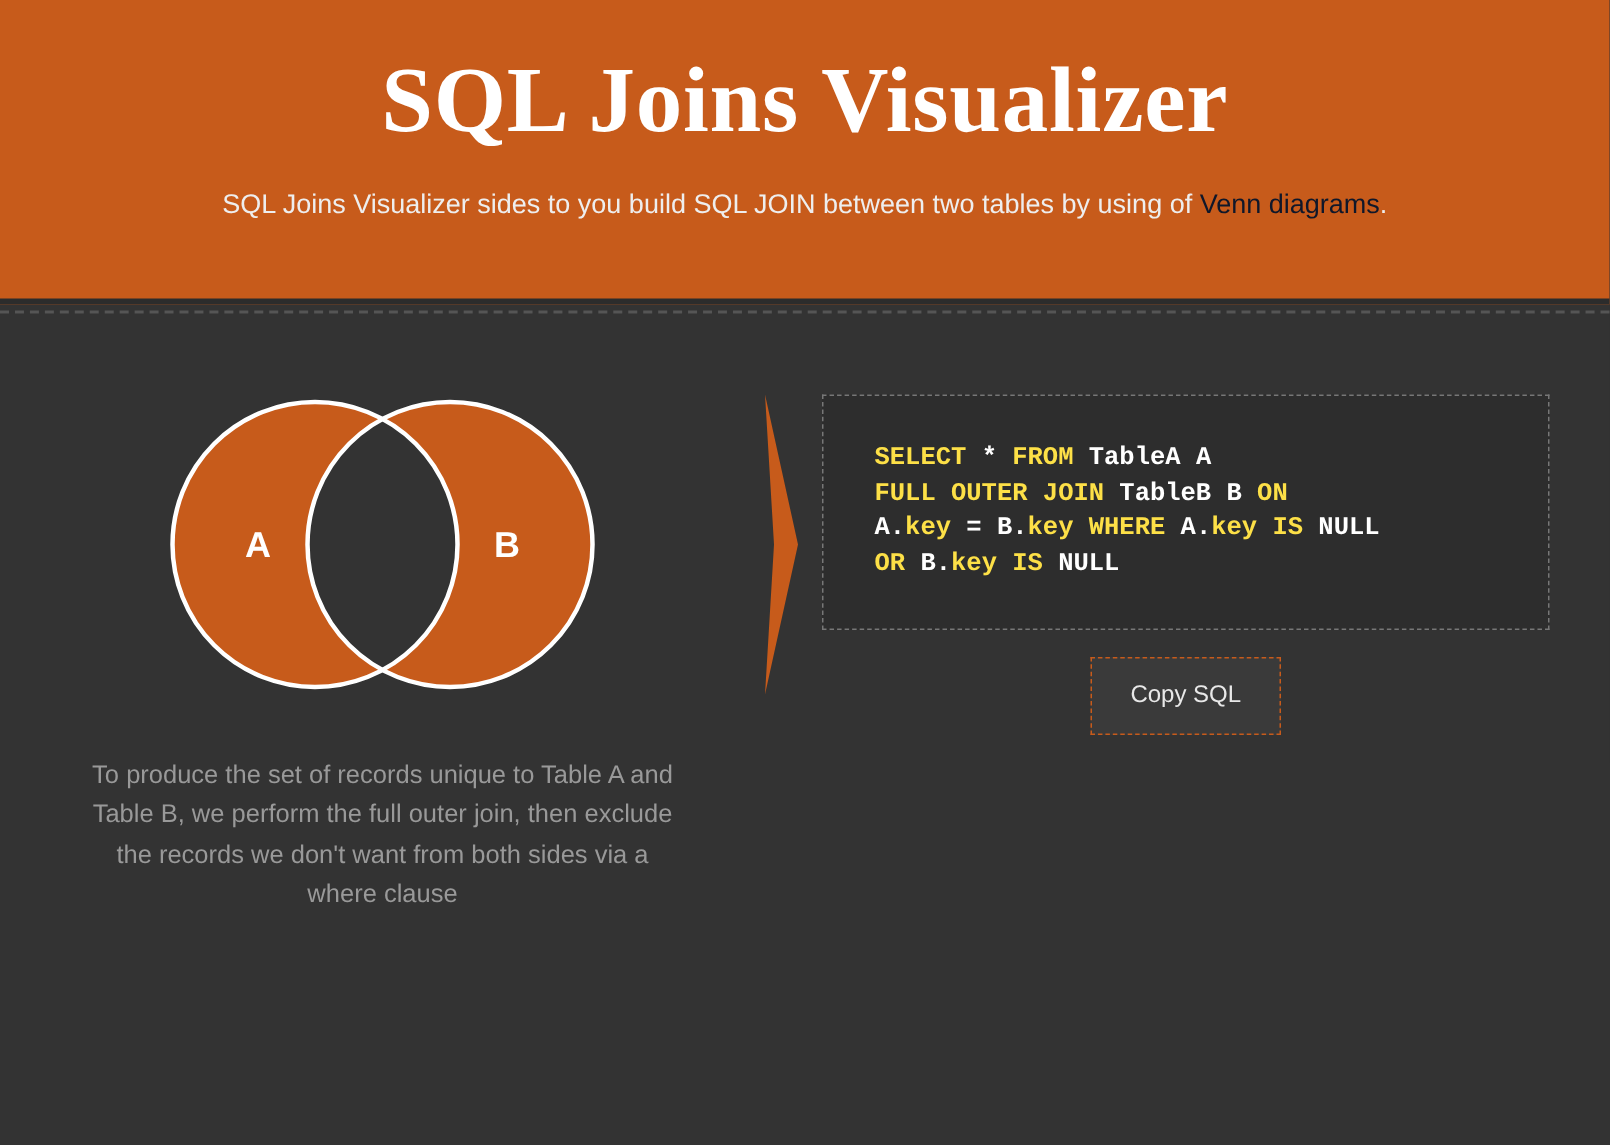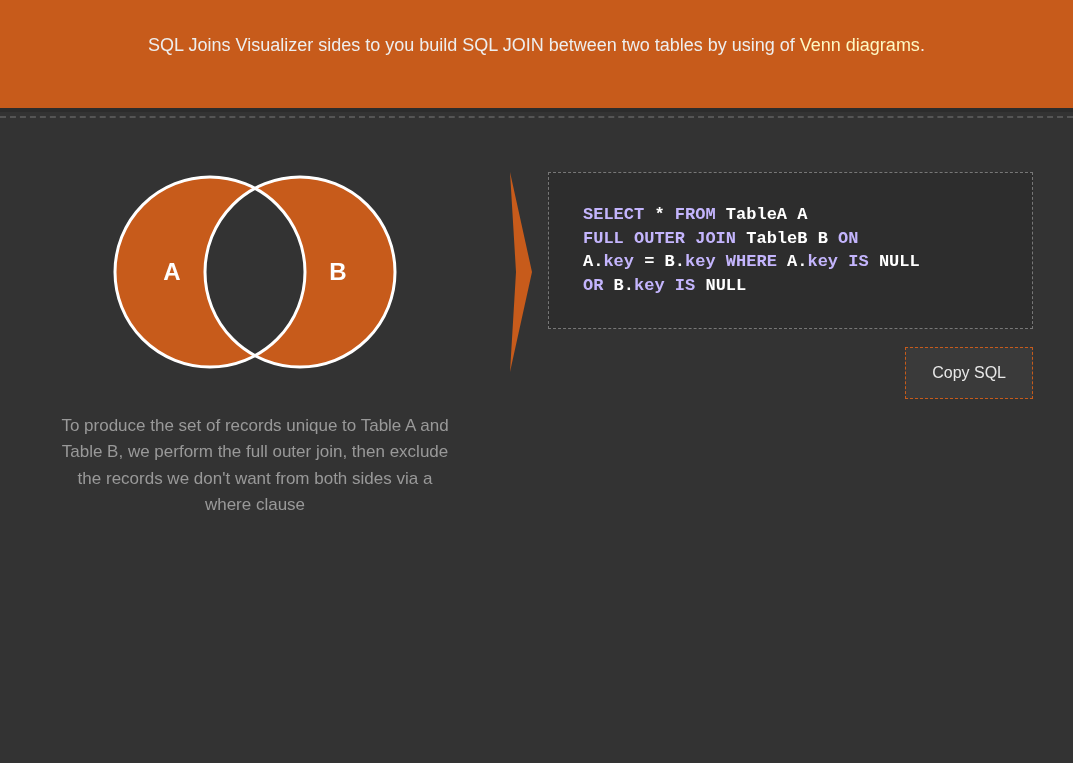--- a/index.html
+++ b/index.html
@@ -34,21 +34,21 @@
     letter-spacing: 0.5px;
     margin-bottom: 20px;
   }
   .subtitle {
     color: #eeeeee;
     font-size: 18px;
     line-height: 1.55;
     font-weight: 300;
   }
   .subtitle .link {
-    color: #fef9c3;
+    color: #0f172a;
     text-decoration: none;
   }
   .main {
     display: flex;
     padding: 60px 40px 40px;
     gap: 40px;
   }
   .left-col {
     width: 430px;
     flex: 0 0 430px;
@@ -90,43 +90,44 @@
     background: #2d2d2d;
     padding: 30px 34px;
     margin-left: 22px;
     font-family: "Courier New", Courier, monospace;
     font-size: 17px;
     font-weight: bold;
     line-height: 1.4;
     color: #ffffff;
     word-wrap: break-word;
   }
-  .code-box .kw   { color: #c4b5fd; }
+  .code-box .kw   { color: #fde047; }
   .code-box .txt  { color: #ffffff; }
   .button-row {
     display: flex;
-    justify-content: flex-end;
+    justify-content: center;
     margin-top: 18px;
     margin-left: 22px;
   }
   .copy-btn {
     border: 1px dashed #c75b1b;
     background: #3a3a3a;
     color: #e8e8e8;
     font-size: 16px;
     font-weight: 500;
     padding: 16px 26px;
     cursor: pointer;
     font-family: inherit;
   }
 </style>
 </head>
 <body>
 
 <div class="header">
+  <h1 class="title">SQL Joins Visualizer</h1>
   <p class="subtitle">
     <span>SQL Joins Visualizer sides to you build SQL JOIN between two tables by using of </span><a href="#" class="link">Venn diagrams</a><span>.</span><br>
   </p>
 </div>
 
 <div class="main">
 
   <div class="left-col">
     <div class="venn-wrap">
       <svg class="venn" width="330" height="200" viewBox="0 0 330 200">

